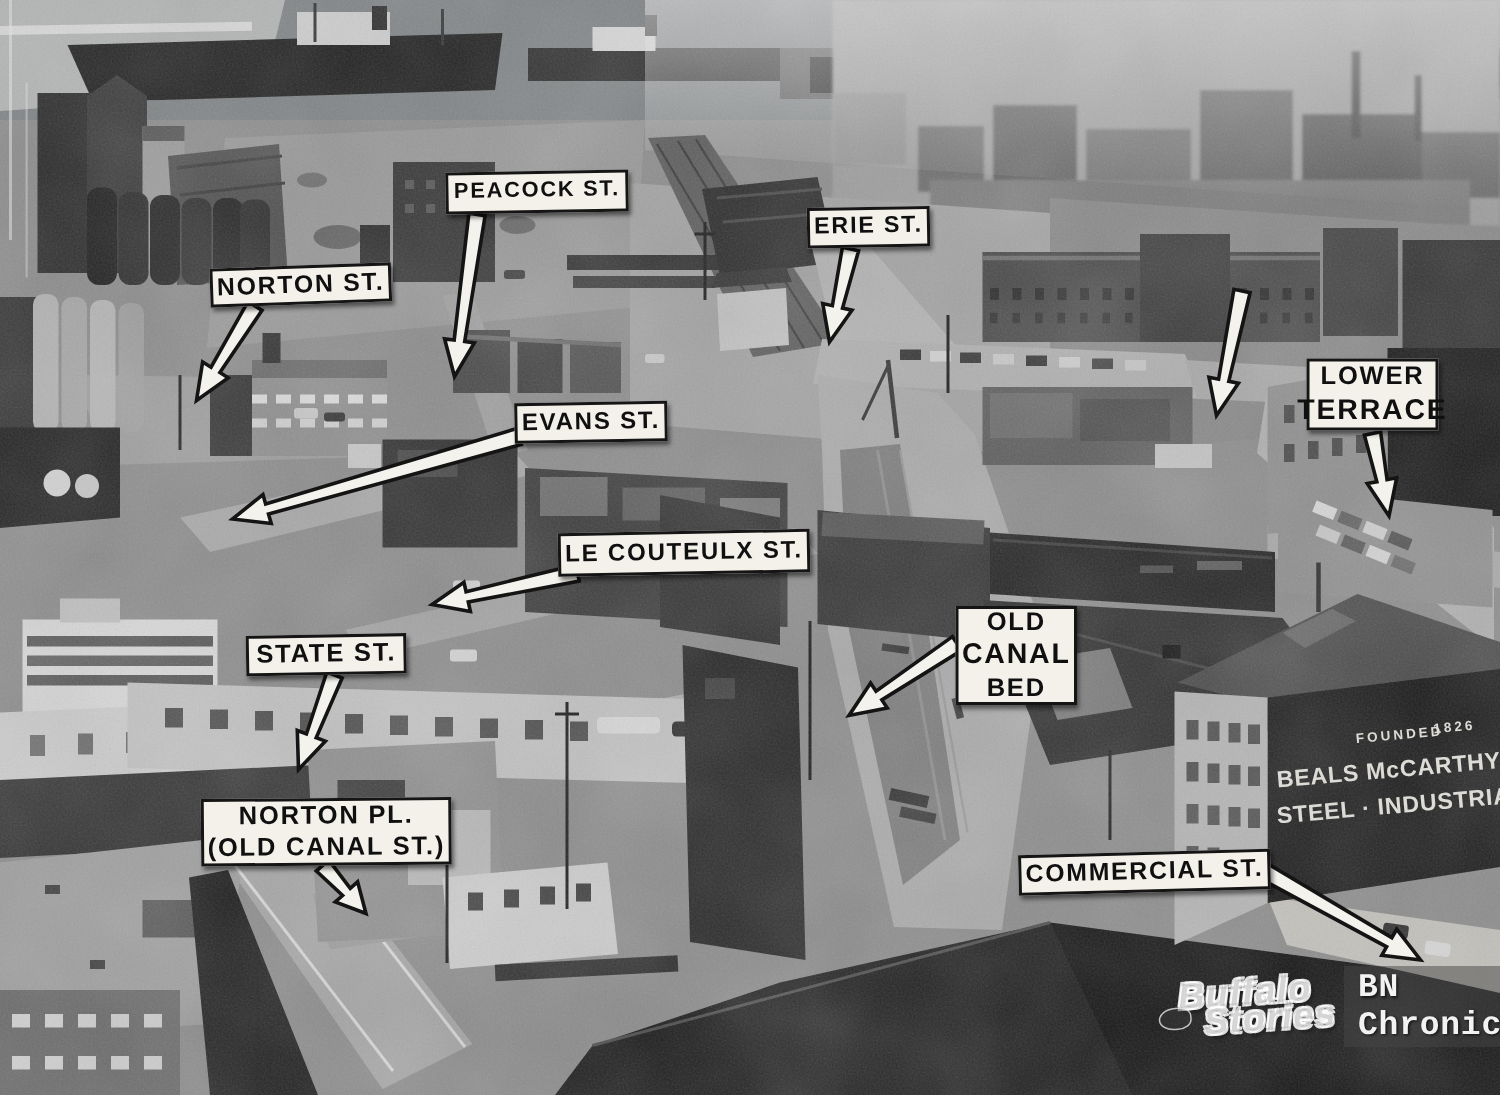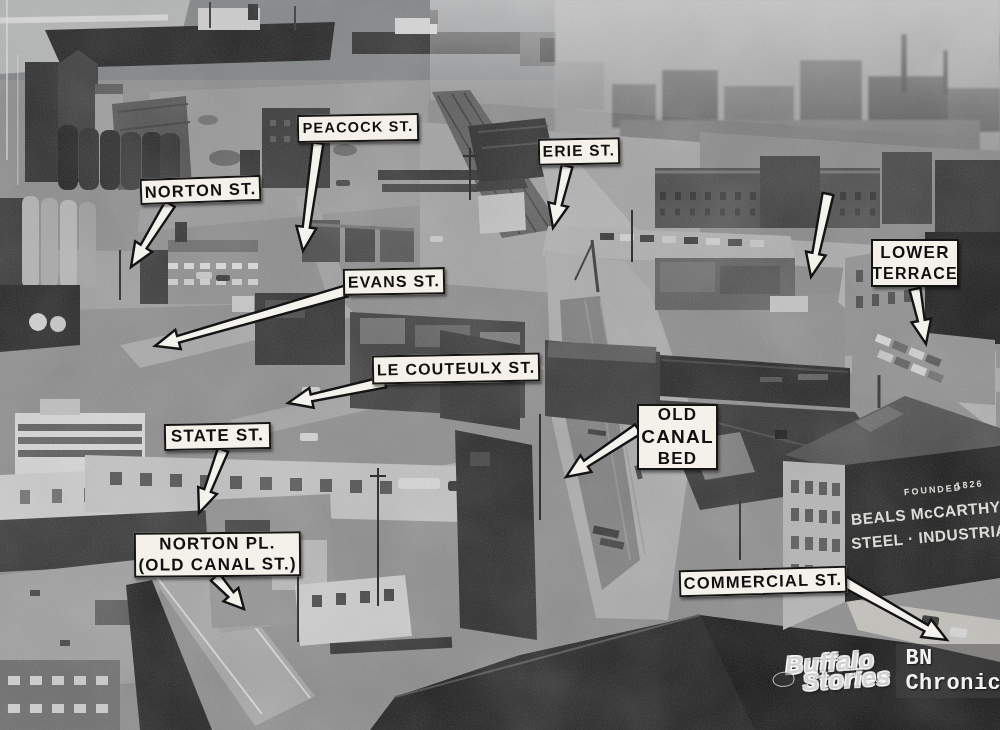--- a/index.html
+++ b/index.html
@@ -418,21 +418,21 @@
         <div class="label-line">NORTON PL.</div>
         <div class="label-line">(OLD CANAL ST.)</div>
       </div>
       <div class="street-label" style="left: 637px; top: 404px; width: 81px; height: 66px;">
         <div class="label-line">OLD</div>
         <div class="label-line" style="font-size: 19px;">CANAL</div>
         <div class="label-line">BED</div>
       </div>
       <div class="street-label" style="left: 871px; top: 239px; width: 88px; height: 48px;">
         <div class="label-line">LOWER</div>
-        <div class="label-line" style="font-size: 16px;">TERRACE</div>
+        <div class="label-line" style="font-size: 19px;">TERRACE</div>
       </div>
       <div class="street-label" style="left: 679px; top: 568px; width: 168px; height: 27px; transform: rotate(-1.5deg);">
         <div class="label-line" style="font-size: 16.5px;">COMMERCIAL ST.</div>
       </div>
     </div>
 
 <div class="watermark">
   <div class="wm-logo">
     <div class="wm-buffalo">Buffalo</div>
     <span class="buffalo-glyph"></span>

